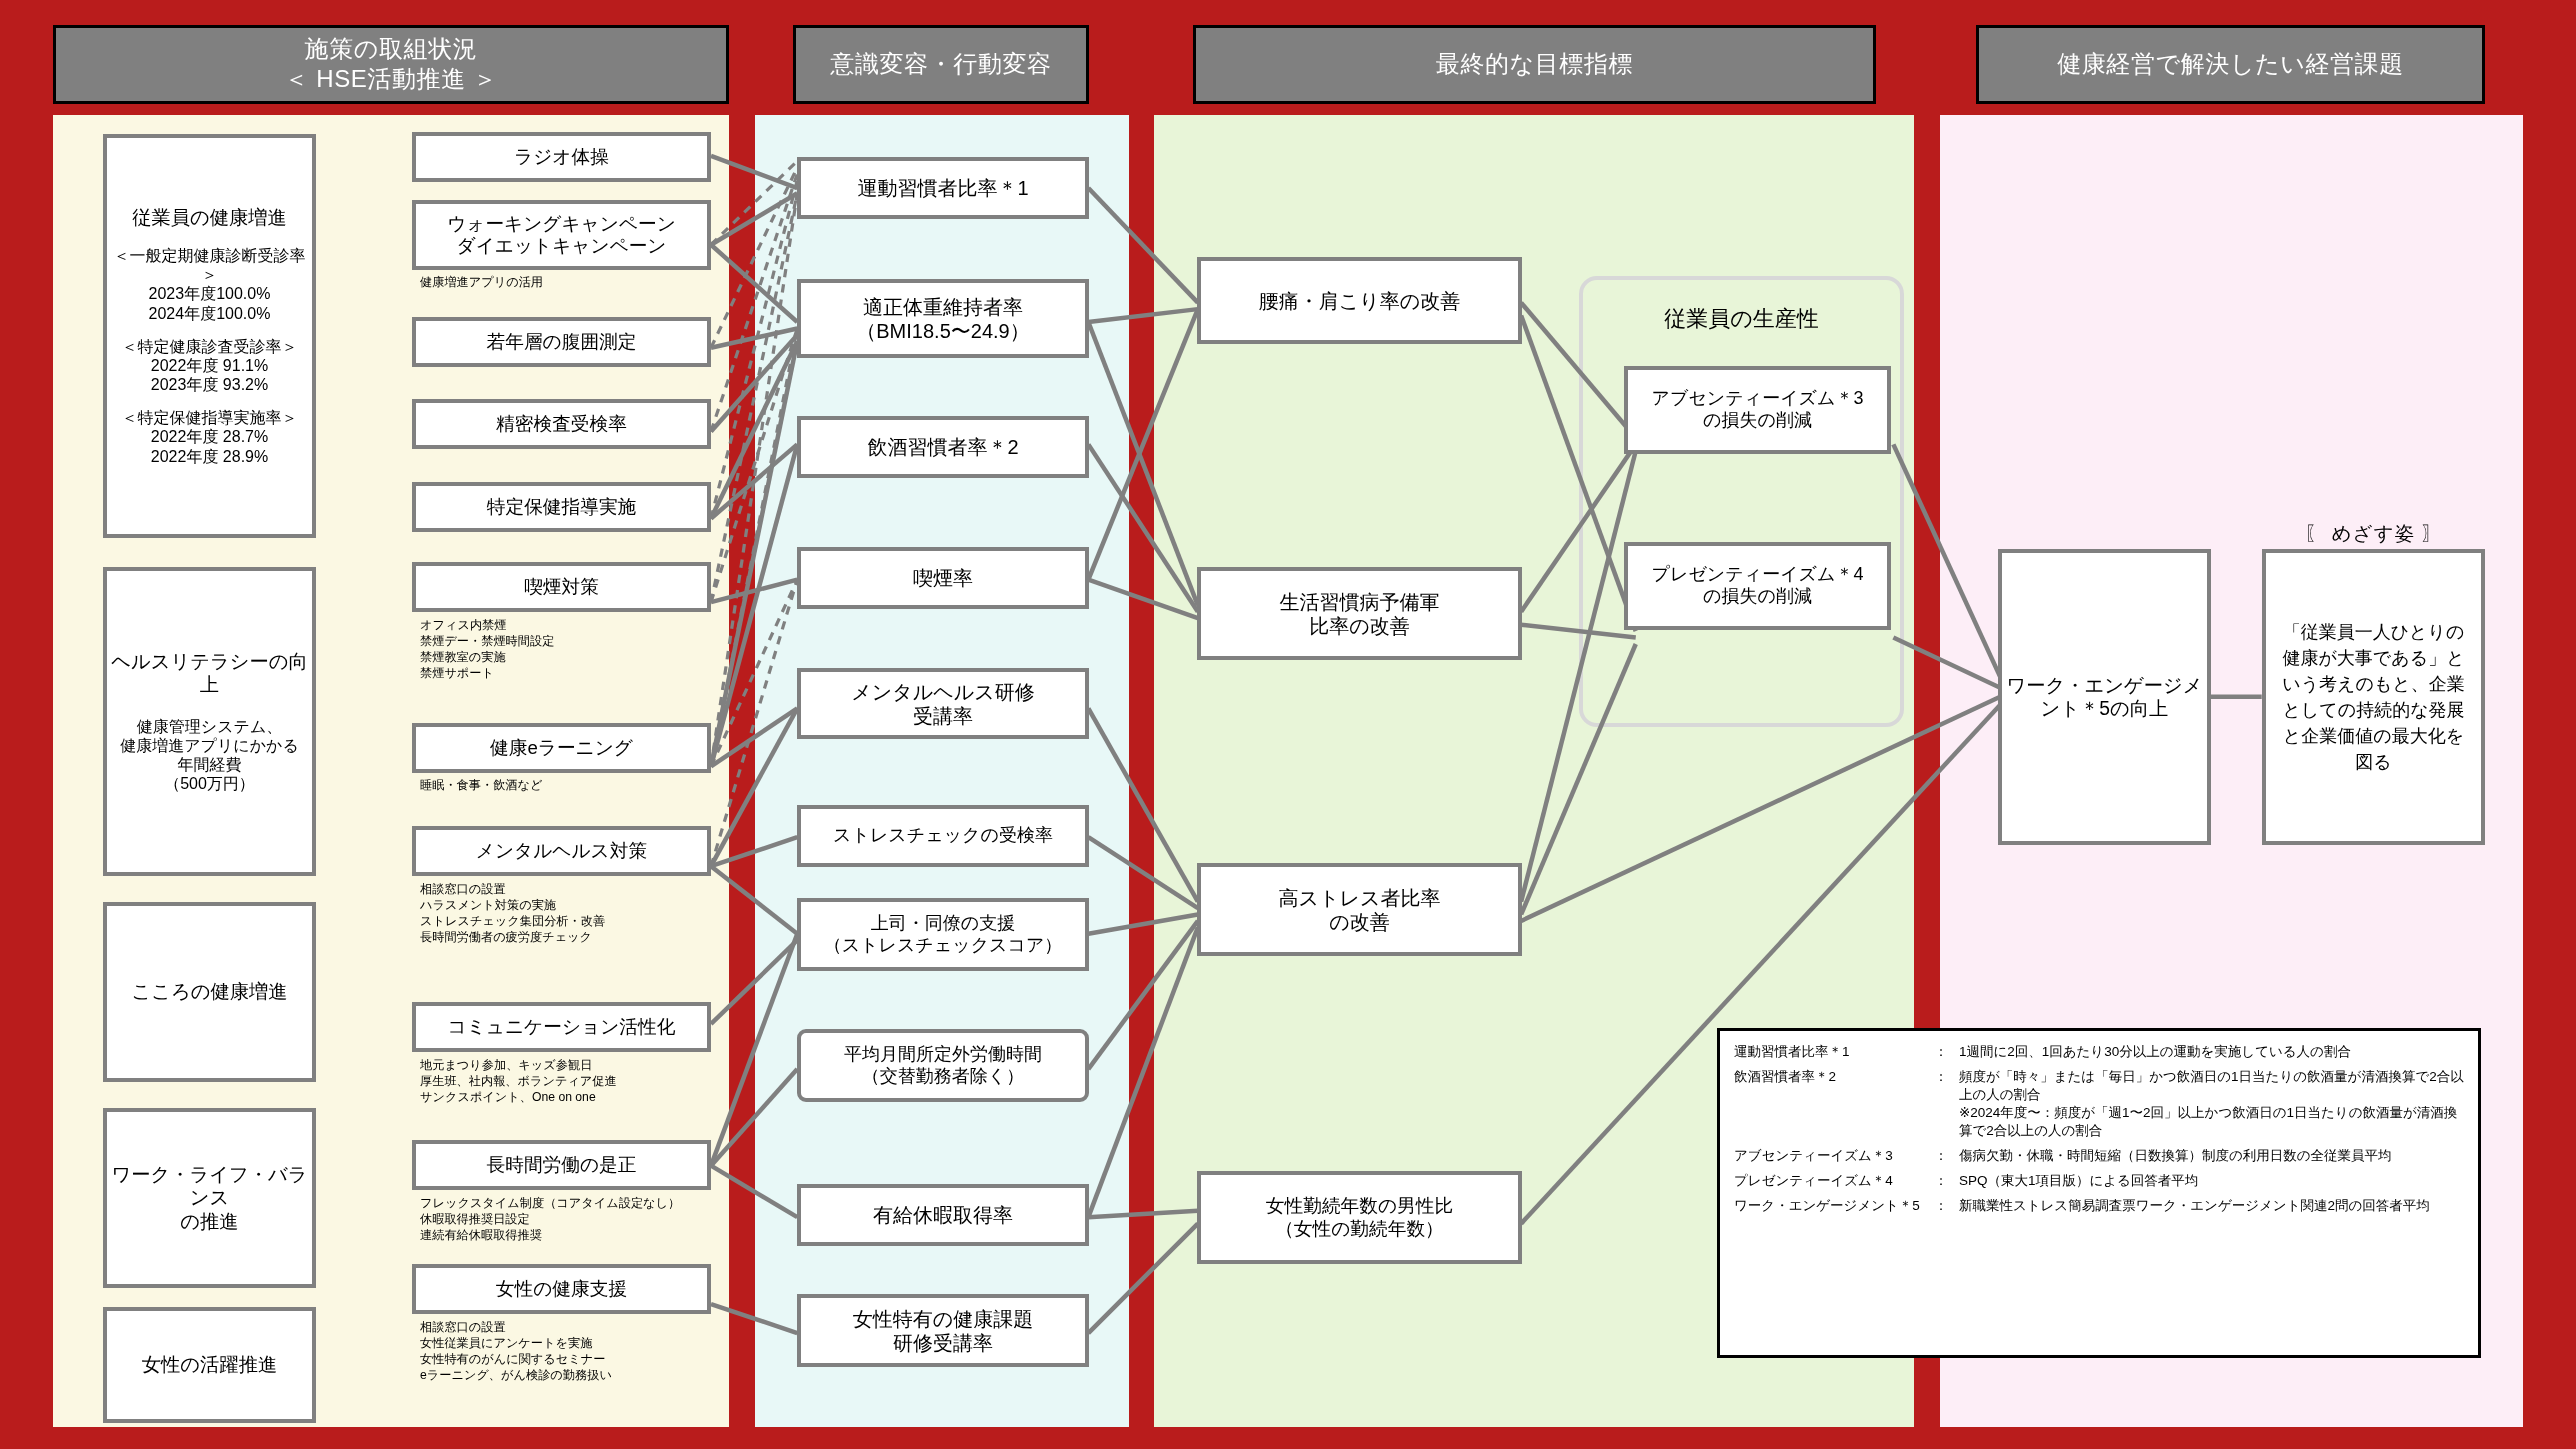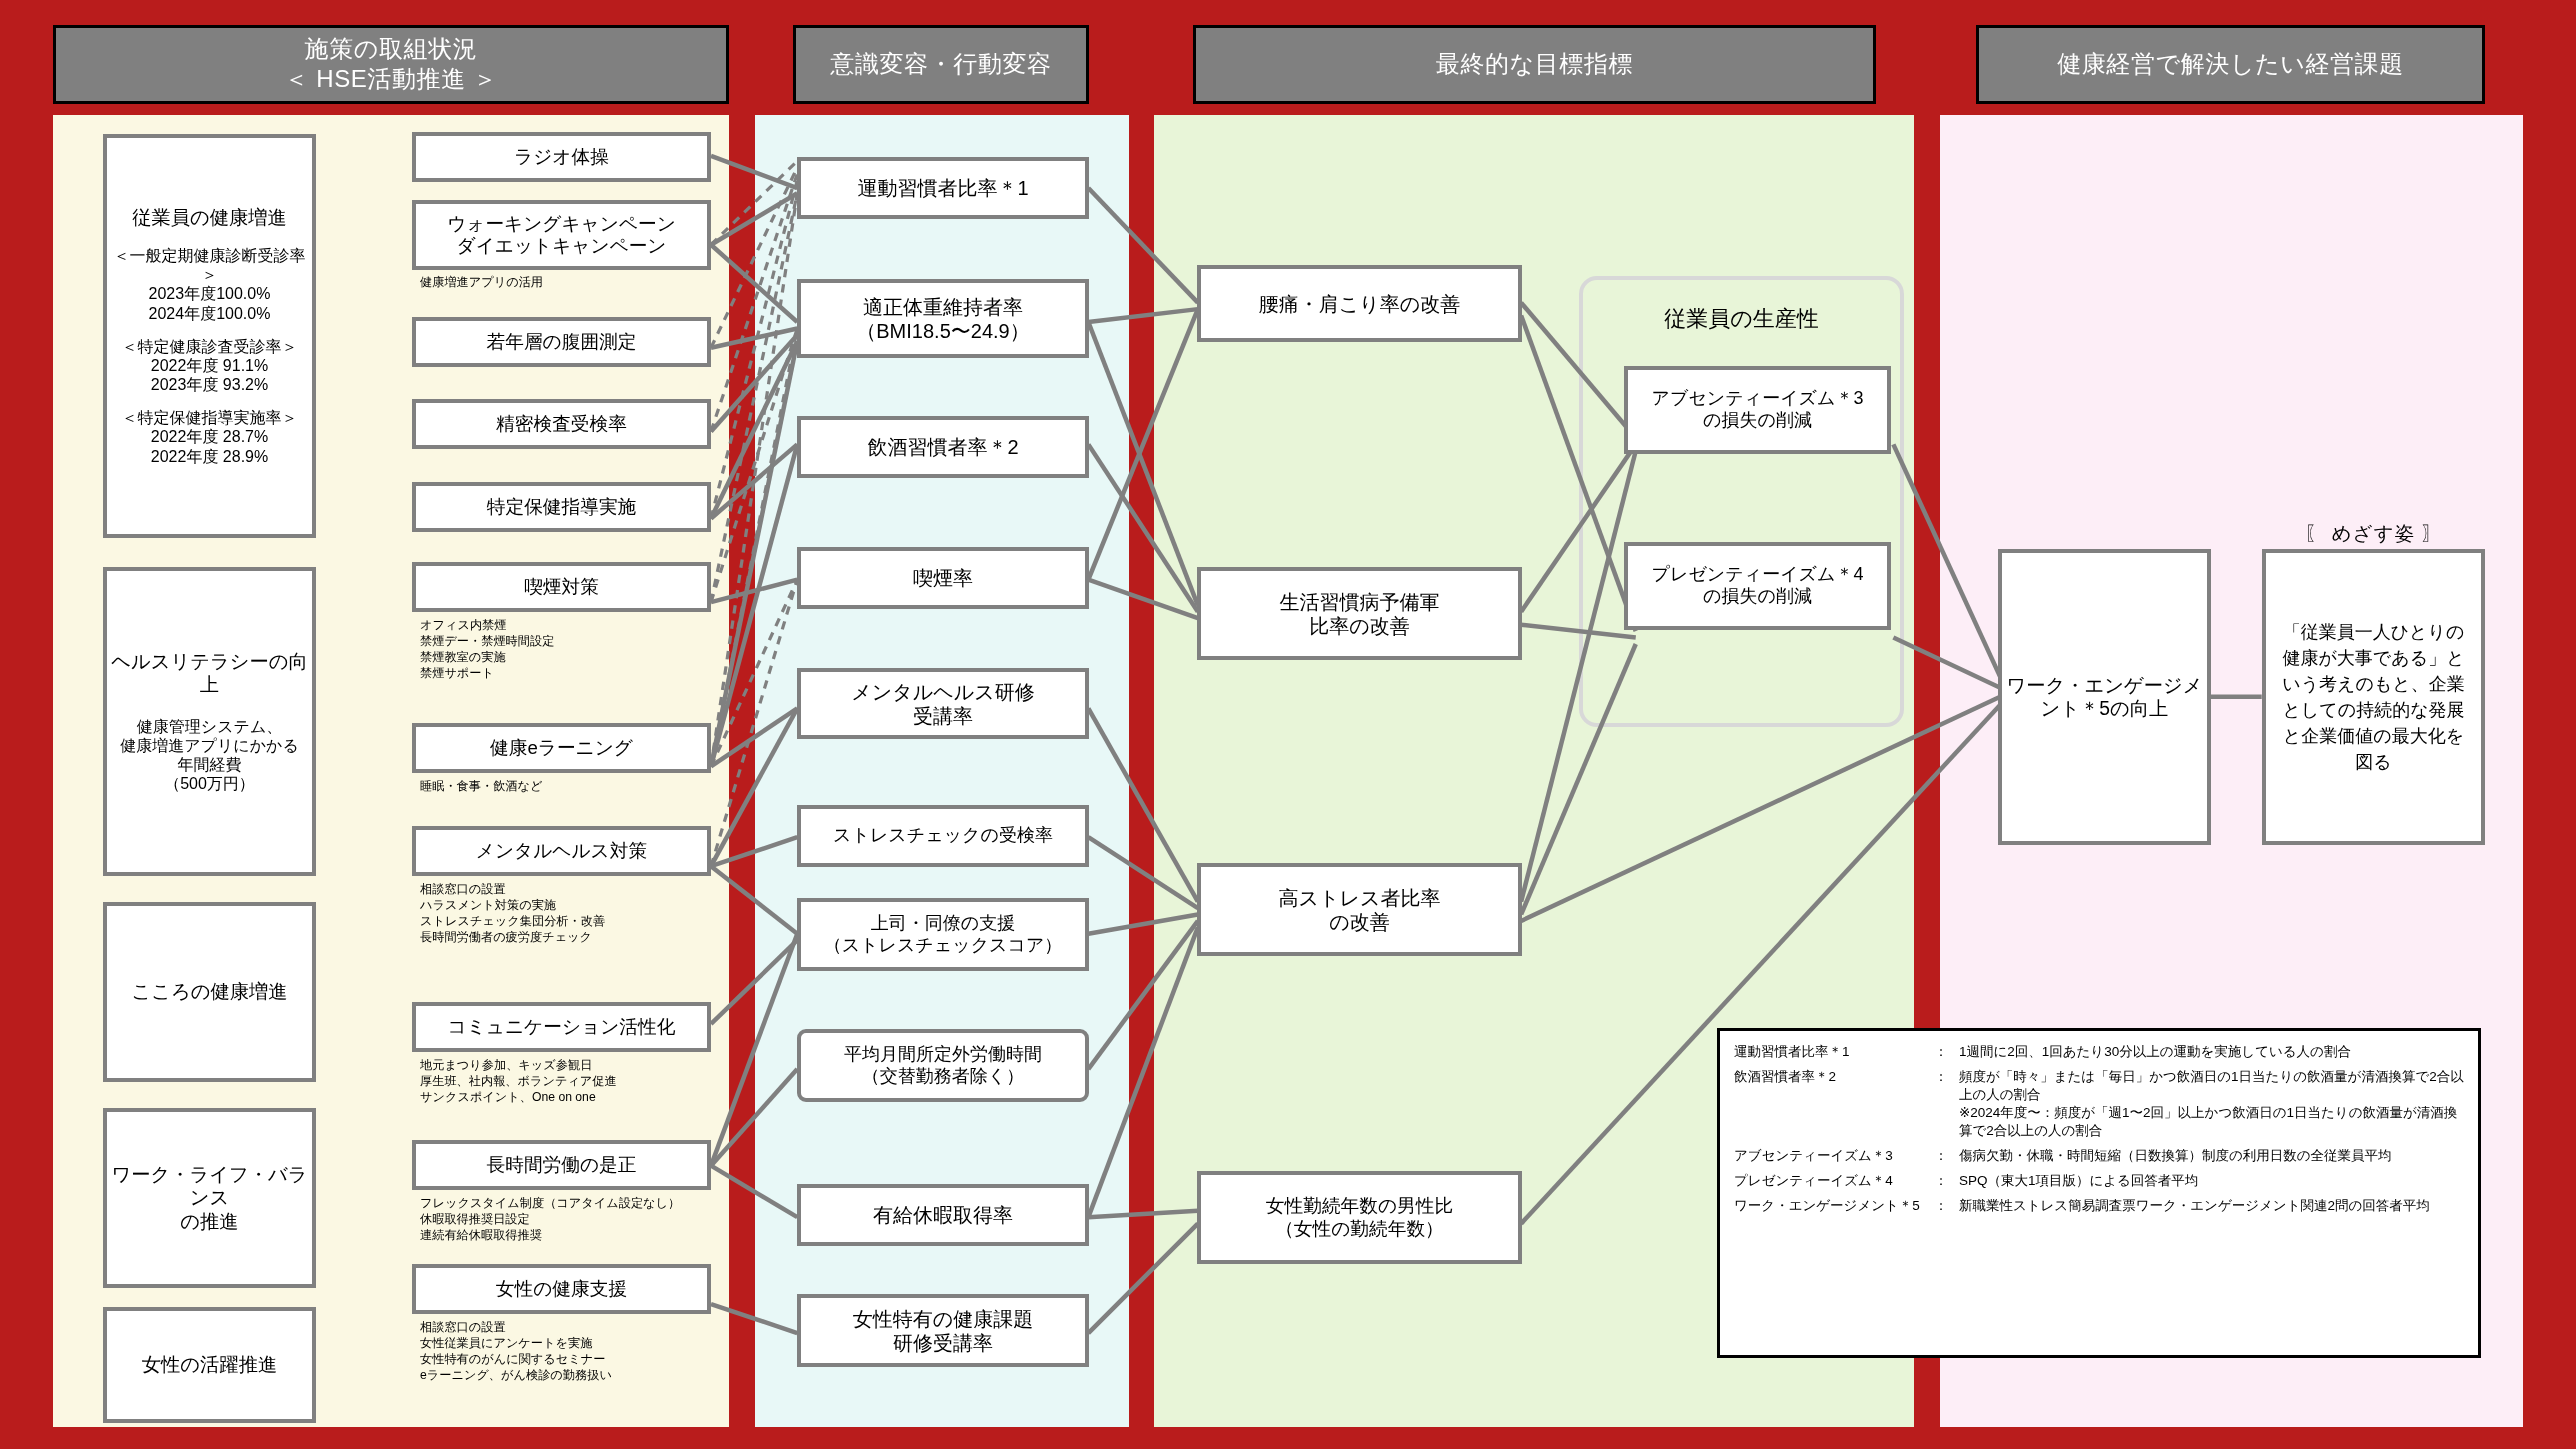--- a/index.html
+++ b/index.html
@@ -279,21 +279,21 @@
     <span class="txt">喫煙対策</span>
   </div>
   <div class="note" style="left:420px;top:617px;">オフィス内禁煙
 禁煙デー・禁煙時間設定
 禁煙教室の実施
 禁煙サポート</div>
 
   <div class="node measure" style="left:412px;top:723px;width:299px;height:50px;">
     <span class="txt">健康eラーニング</span>
   </div>
-  <div class="note" style="left:420px;top:778px;">睡眠・食事・飲酒など</div>
+  <div class="note" style="left:420px;top:778px;font-family:Liberation Mono, monospace;">睡眠・食事・飲酒など</div>
 
   <div class="node measure" style="left:412px;top:826px;width:299px;height:50px;">
     <span class="txt">メンタルヘルス対策</span>
   </div>
   <div class="note" style="left:420px;top:881px;">相談窓口の設置
 ハラスメント対策の実施
 ストレスチェック集団分析・改善
 長時間労働者の疲労度チェック</div>
 
   <div class="node measure" style="left:412px;top:1002px;width:299px;height:50px;">
@@ -347,21 +347,21 @@
 （交替勤務者除く）</span>
   </div>
   <div class="node ind" style="left:797px;top:1184px;width:292px;height:62px;">
     <span class="txt">有給休暇取得率</span>
   </div>
   <div class="node ind" style="left:797px;top:1294px;width:292px;height:73px;white-space:pre-line;">
     <span class="txt">女性特有の健康課題
 研修受講率</span>
   </div>
 
-  <div class="node goal" style="left:1197px;top:265px;width:325px;height:77px;align-items:center;">
+  <div class="node goal" style="left:1197px;top:257px;width:325px;height:87px;align-items:center;">
     <span class="txt">腰痛・肩こり率の改善</span>
   </div>
   <div class="node goal" style="left:1197px;top:567px;width:325px;height:93px;white-space:pre-line;">
     <span class="txt">生活習慣病予備軍
 比率の改善</span>
   </div>
   <div class="node goal" style="left:1197px;top:863px;width:325px;height:93px;white-space:pre-line;">
     <span class="txt">高ストレス者比率
 の改善</span>
   </div>

